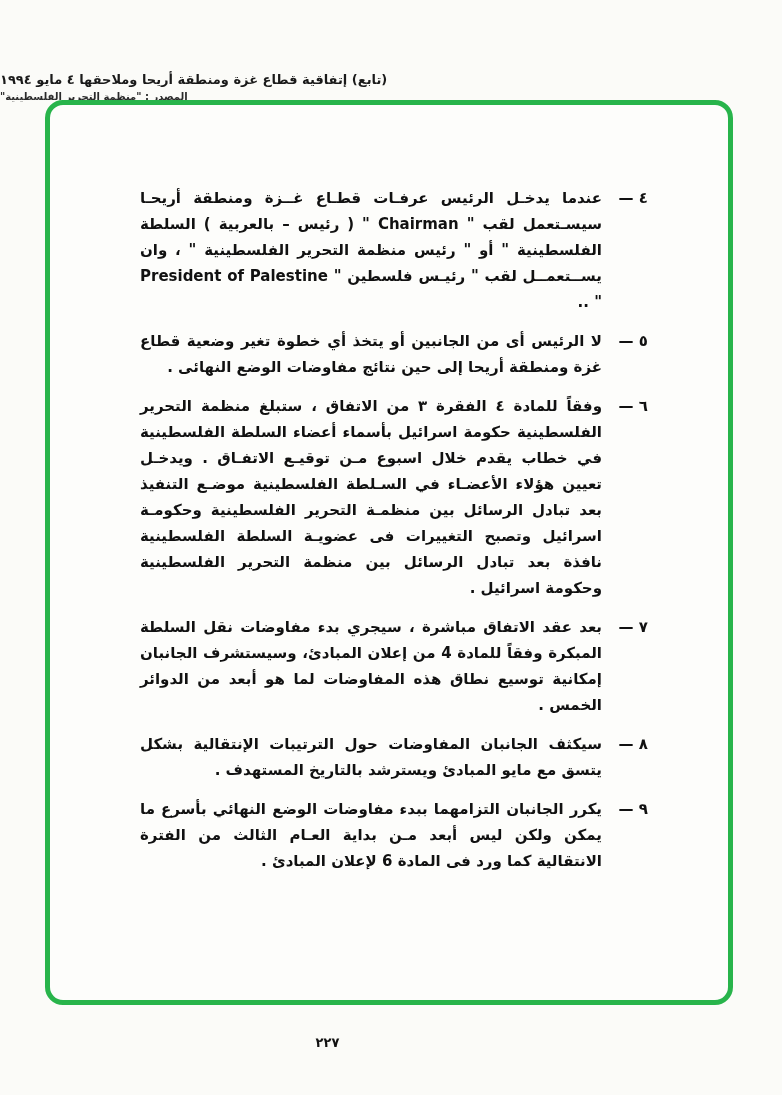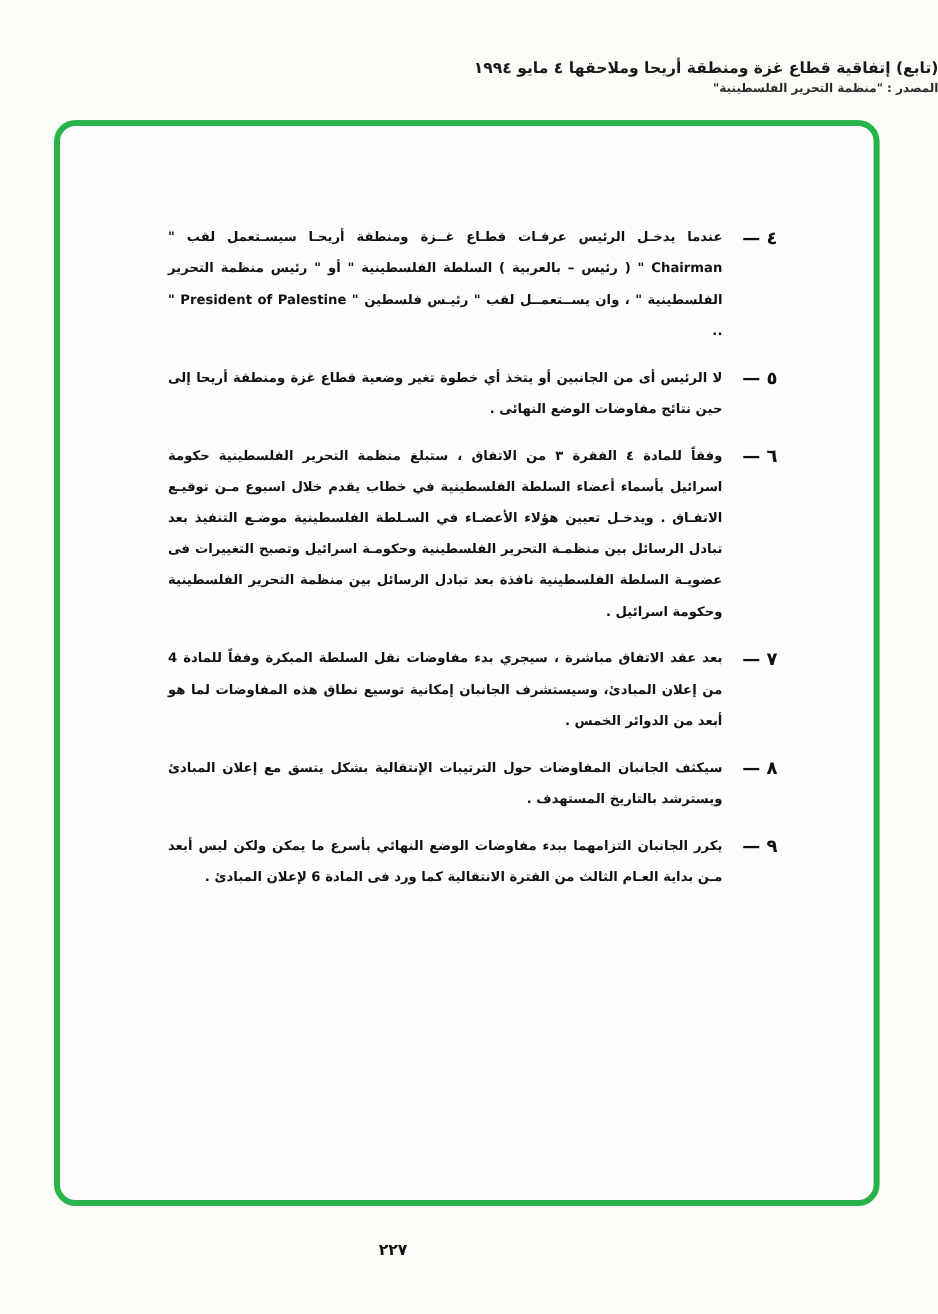--- a/index.html
+++ b/index.html
@@ -5,22 +5,22 @@
   html,body{margin:0;padding:0;}
   body{
     width:782px;height:1095px;
     background:#fbfbf8;
     font-family:"DejaVu Sans", sans-serif;
     color:#111;
     position:relative;
     overflow:hidden;
   }
   .page-header{
-    text-align:right;
-    padding-top:50px;
+    text-align:left;
+    padding-top:72px;
     direction:rtl;
   }
   .page-header .line1{
     font-size:13px;
     font-weight:bold;
     letter-spacing:0px;
     color:#1a1a1a;
   }
   .page-header .line2{
     font-size:10px;
@@ -50,21 +50,21 @@
     font-weight:bold;
   }
   .para .marker{
     flex:0 0 46px;
     font-size:15px;
     line-height:26px;
     white-space:nowrap;
   }
   .para .ptext{
     flex:1;
-    font-size:11px;
+    font-size:15px;
     line-height:26px;
     text-align:justify;
     text-justify:inter-word;
   }
   .page-footer{
     position:absolute;
     left:0;
     top:1035px;
     width:655px;
     text-align:center;
@@ -99,21 +99,21 @@
       <span class="ptext">وفقاً للمادة ٤ الفقرة ٣ من الاتفاق ، ستبلغ منظمة التحرير الفلسطينية حكومة اسرائيل بأسماء أعضاء السلطة الفلسطينية في خطاب يقدم خلال اسبوع مـن توقيـع الاتفـاق . ويدخـل تعيين هؤلاء الأعضـاء في السـلطة الفلسطينية موضـع التنفيذ بعد تبادل الرسائل بين منظمـة التحرير الفلسطينية وحكومـة اسرائيل وتصبح التغييرات فى عضويـة السلطة الفلسطينية نافذة بعد تبادل الرسائل بين منظمة التحرير الفلسطينية وحكومة اسرائيل .</span>
     </div>
 
     <div class="para">
       <span class="marker">٧ —</span>
       <span class="ptext">بعد عقد الاتفاق مباشرة ، سيجري بدء مفاوضات نقل السلطة المبكرة وفقاً للمادة 4 من إعلان المبادئ، وسيستشرف الجانبان إمكانية توسيع نطاق هذه المفاوضات لما هو أبعد من الدوائر الخمس .</span>
     </div>
 
     <div class="para">
       <span class="marker">٨ —</span>
-      <span class="ptext">سيكثف الجانبان المفاوضات حول الترتيبات الإنتقالية بشكل يتسق مع إعلان المبادئ ويسترشد بالتاريخ المستهدف .</span>
+      <span class="ptext">سيكثف الجانبان المفاوضات حول الترتيبات الإنتقالية بشكل يتسق مع مايو المبادئ ويسترشد بالتاريخ المستهدف .</span>
     </div>
 
     <div class="para">
       <span class="marker">٩ —</span>
       <span class="ptext">يكرر الجانبان التزامهما ببدء مفاوضات الوضع النهائي بأسرع ما يمكن ولكن ليس أبعد مـن بداية العـام الثالث من الفترة الانتقالية كما ورد فى المادة 6  لإعلان المبادئ .</span>
     </div>
 
   </div>
 </div>
 

